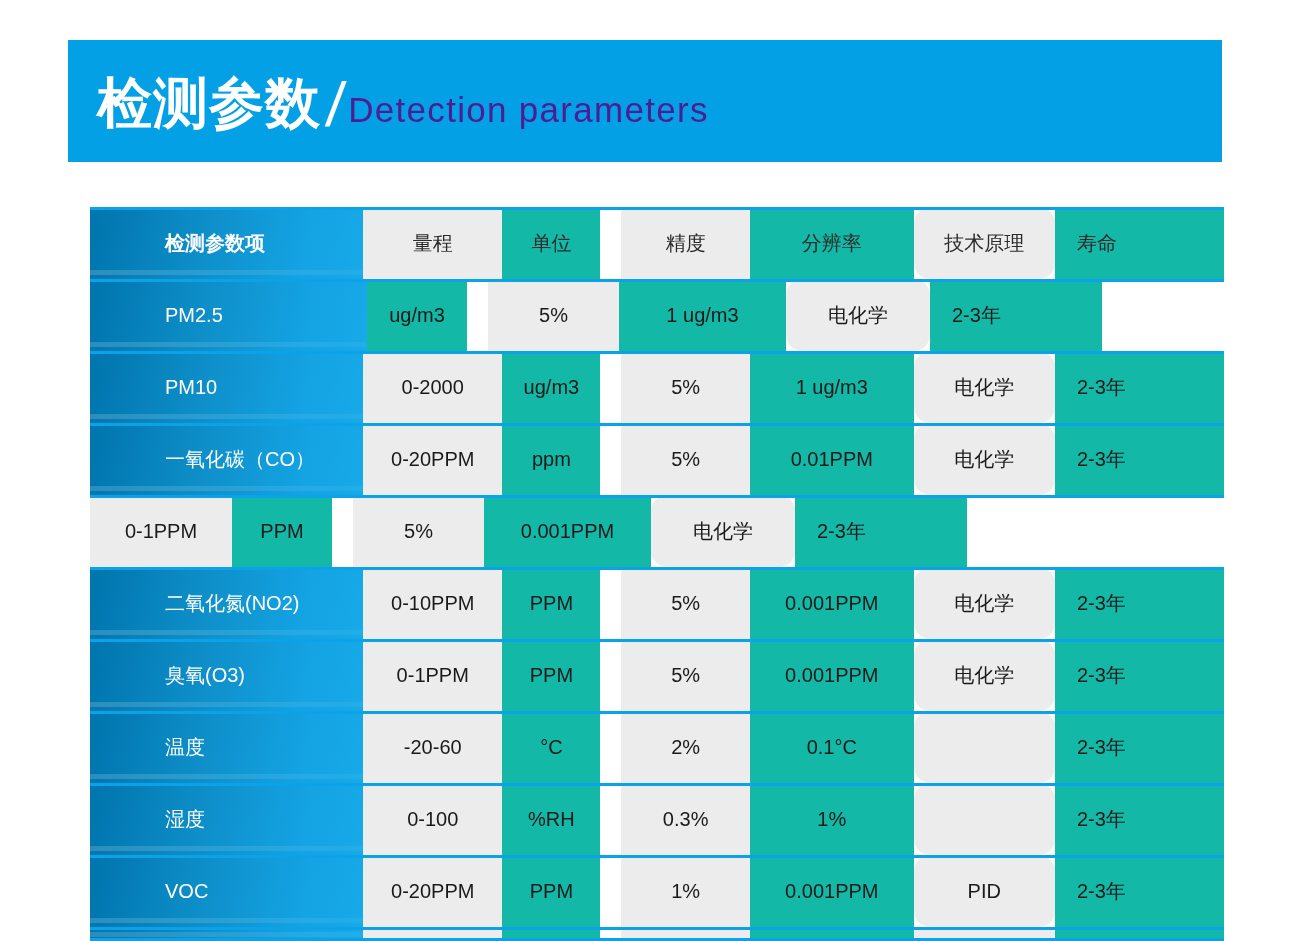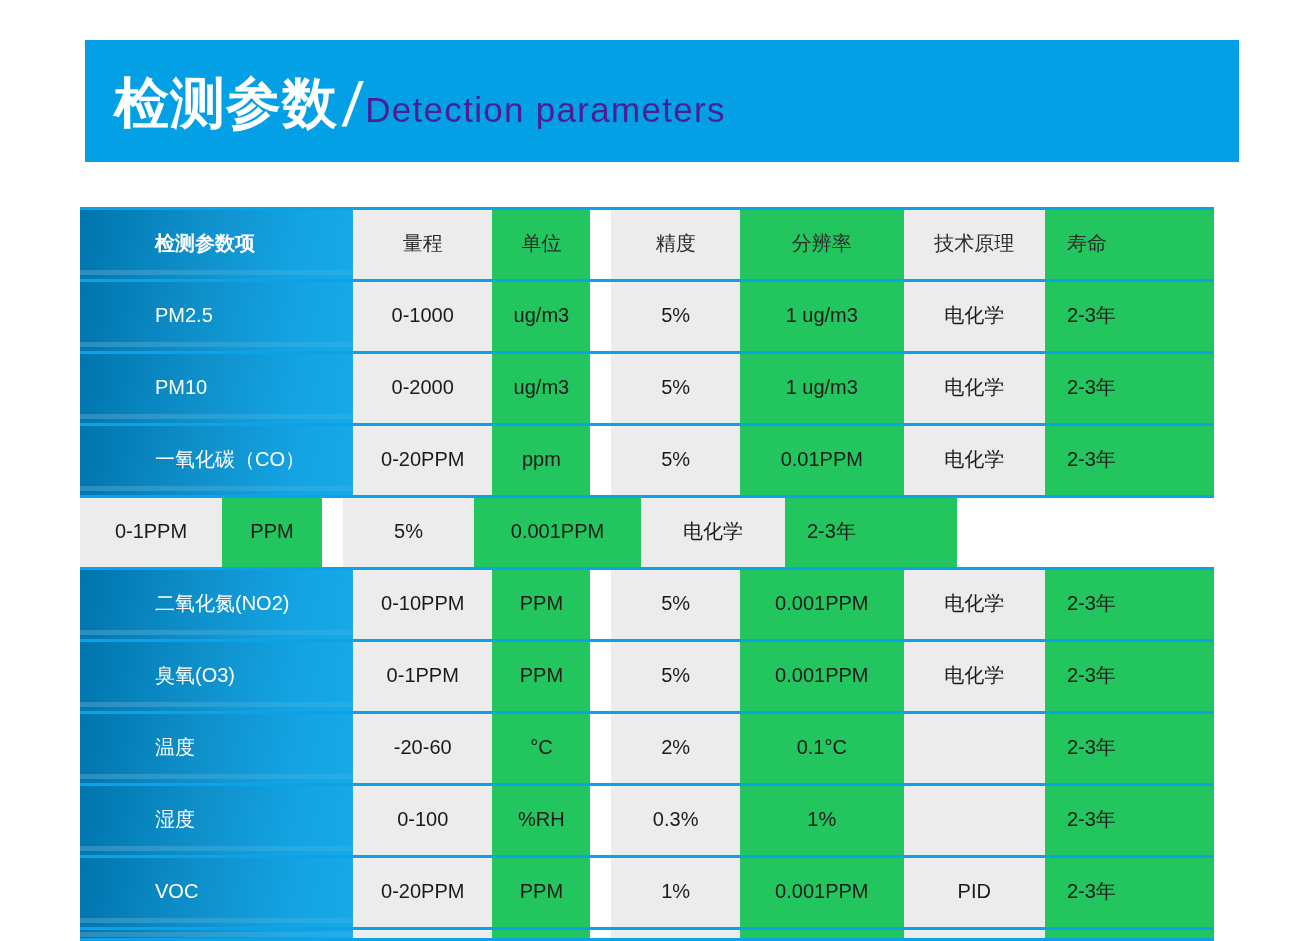--- a/index.html
+++ b/index.html
@@ -11,21 +11,21 @@
     width: 1300px;
     height: 941px;
     overflow: hidden;
     font-family: "Liberation Sans", "DejaVu Sans", sans-serif;
     -webkit-font-smoothing: antialiased;
   }
 
   
   #banner {
     position: absolute;
-    left: 85px;
+    left: 68px;
     top: 40px;
     width: 1154px;
     height: 122px;
     background: #03a0e6;
     display: flex;
     align-items: center;
   }
   #banner-inner {
     display: flex;
     align-items: baseline;
@@ -53,21 +53,21 @@
     font-size: 35px;
     font-weight: 400;
     letter-spacing: 1.3px;
     line-height: 1;
     white-space: nowrap;
   }
 
   
   #table-wrap {
     position: absolute;
-    left: 80px;
+    left: 90px;
     top: 207px;
     width: 1134px;
   }
   .row {
     display: flex;
     height: 72px;
     position: relative;
   }
   
   .row::before {
@@ -127,25 +127,25 @@
   }
   .row.head .c-name {
     font-weight: bold;
     padding-left: 75px;
   }
 
   .c-range  { width: 142px; }
   .c-unit   { width: 100px; }
   .c-acc    { width: 131px; margin-left: 21px; }
   .c-res    { width: 167px; text-align: right; }
-  .c-tech   { width: 144px; }
+  .c-tech   { width: 144px; border-radius: 16px; }
   .c-life   { width: 172px; justify-content: flex-start; padding-left: 22px; }
 
   .shade { background: #ececec; }
-  .plain { background: #22c55e; }
+  .plain { background: #14b8a6; }
 
   .row.head .cell:not(.c-name) {
     font-size: 20px;
     color: #2b2b2b;
   }
 
   
   #peek {
     height: 14px;
   }
@@ -174,21 +174,20 @@
     <div class="cell c-range shade">量程</div>
     <div class="cell c-unit plain">单位</div>
     <div class="cell c-acc shade">精度</div>
     <div class="cell c-res plain">分辨率</div>
     <div class="cell c-tech shade">技术原理</div>
     <div class="cell c-life plain">寿命</div>
   </div>
 
   <div class="row">
     <div class="cell c-name">PM2.5</div>
-    <div class="cell c-range shade">0-1000</div>
     <div class="cell c-unit plain">ug/m3</div>
     <div class="cell c-acc shade">5%</div>
     <div class="cell c-res plain">1 ug/m3</div>
     <div class="cell c-tech shade">电化学</div>
     <div class="cell c-life plain">2-3年</div>
   </div>
 
   <div class="row">
     <div class="cell c-name">PM10</div>
     <div class="cell c-range shade">0-2000</div>

